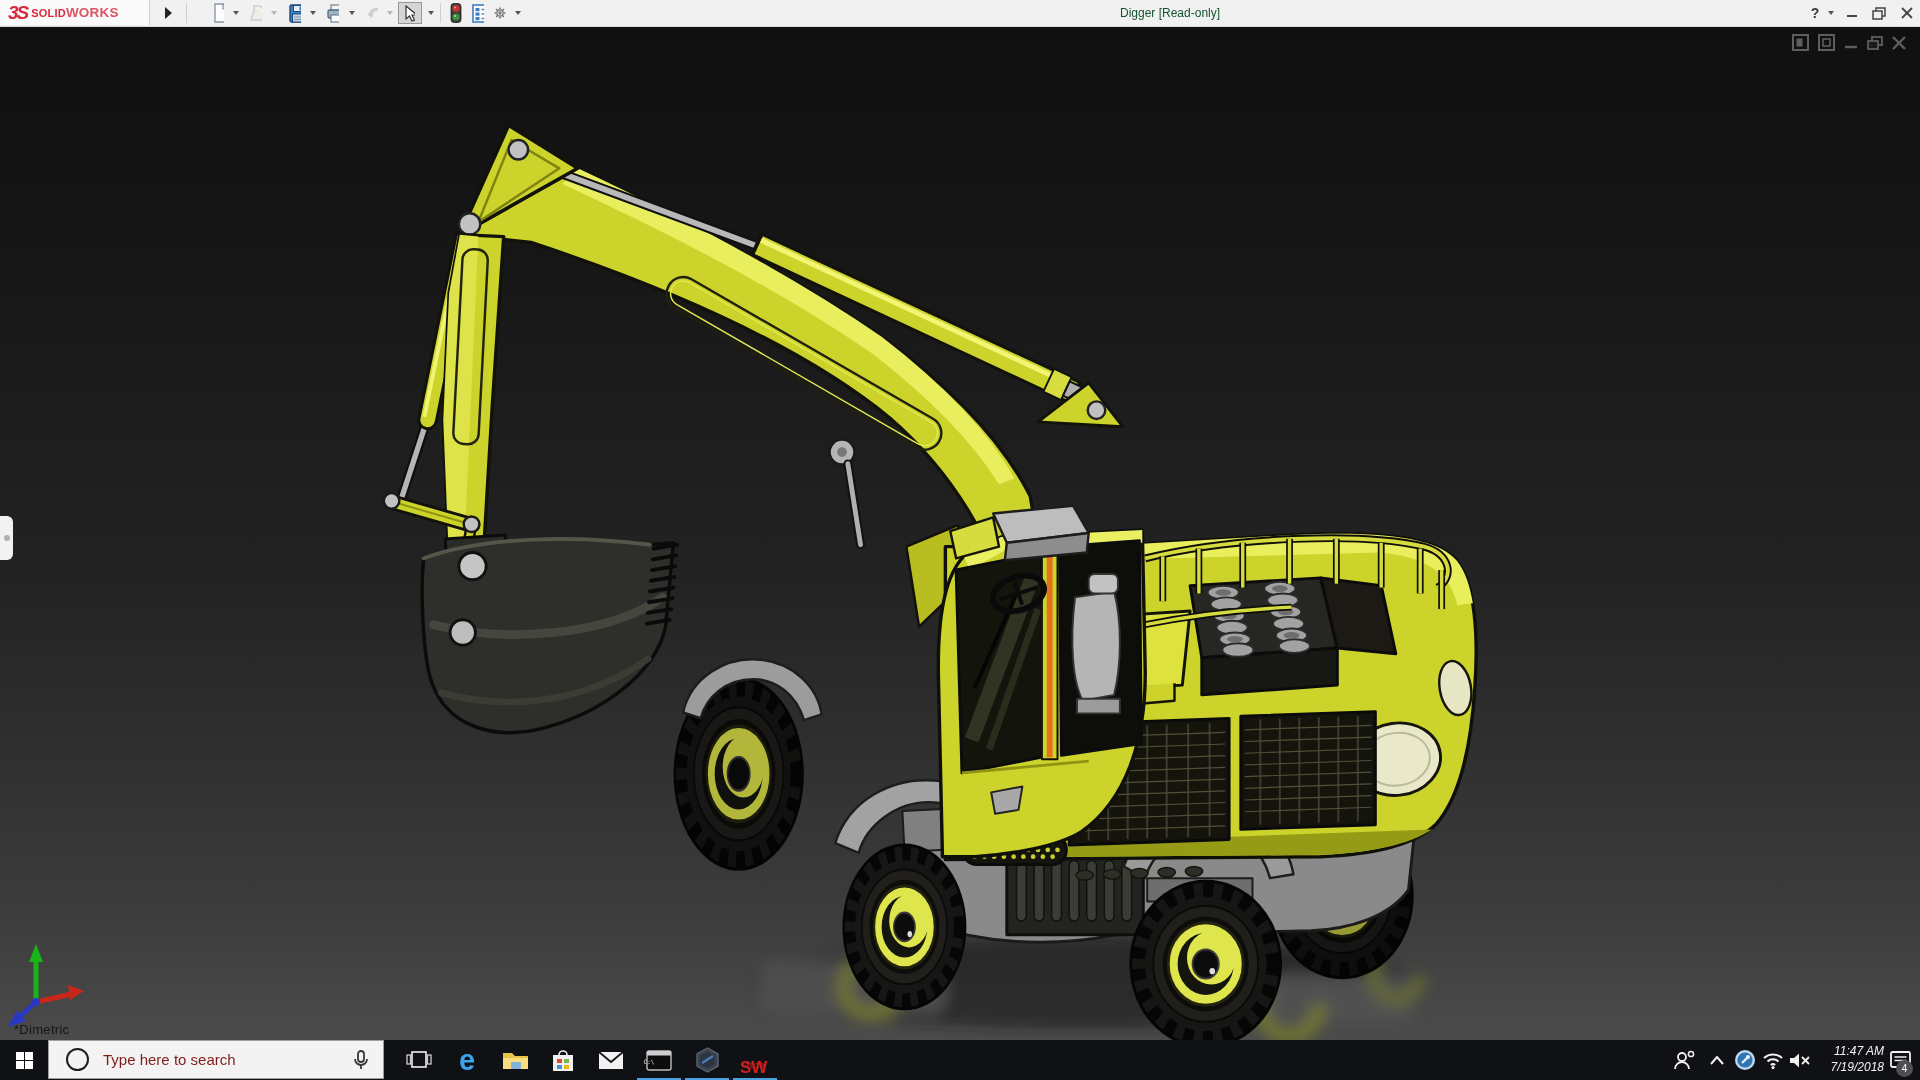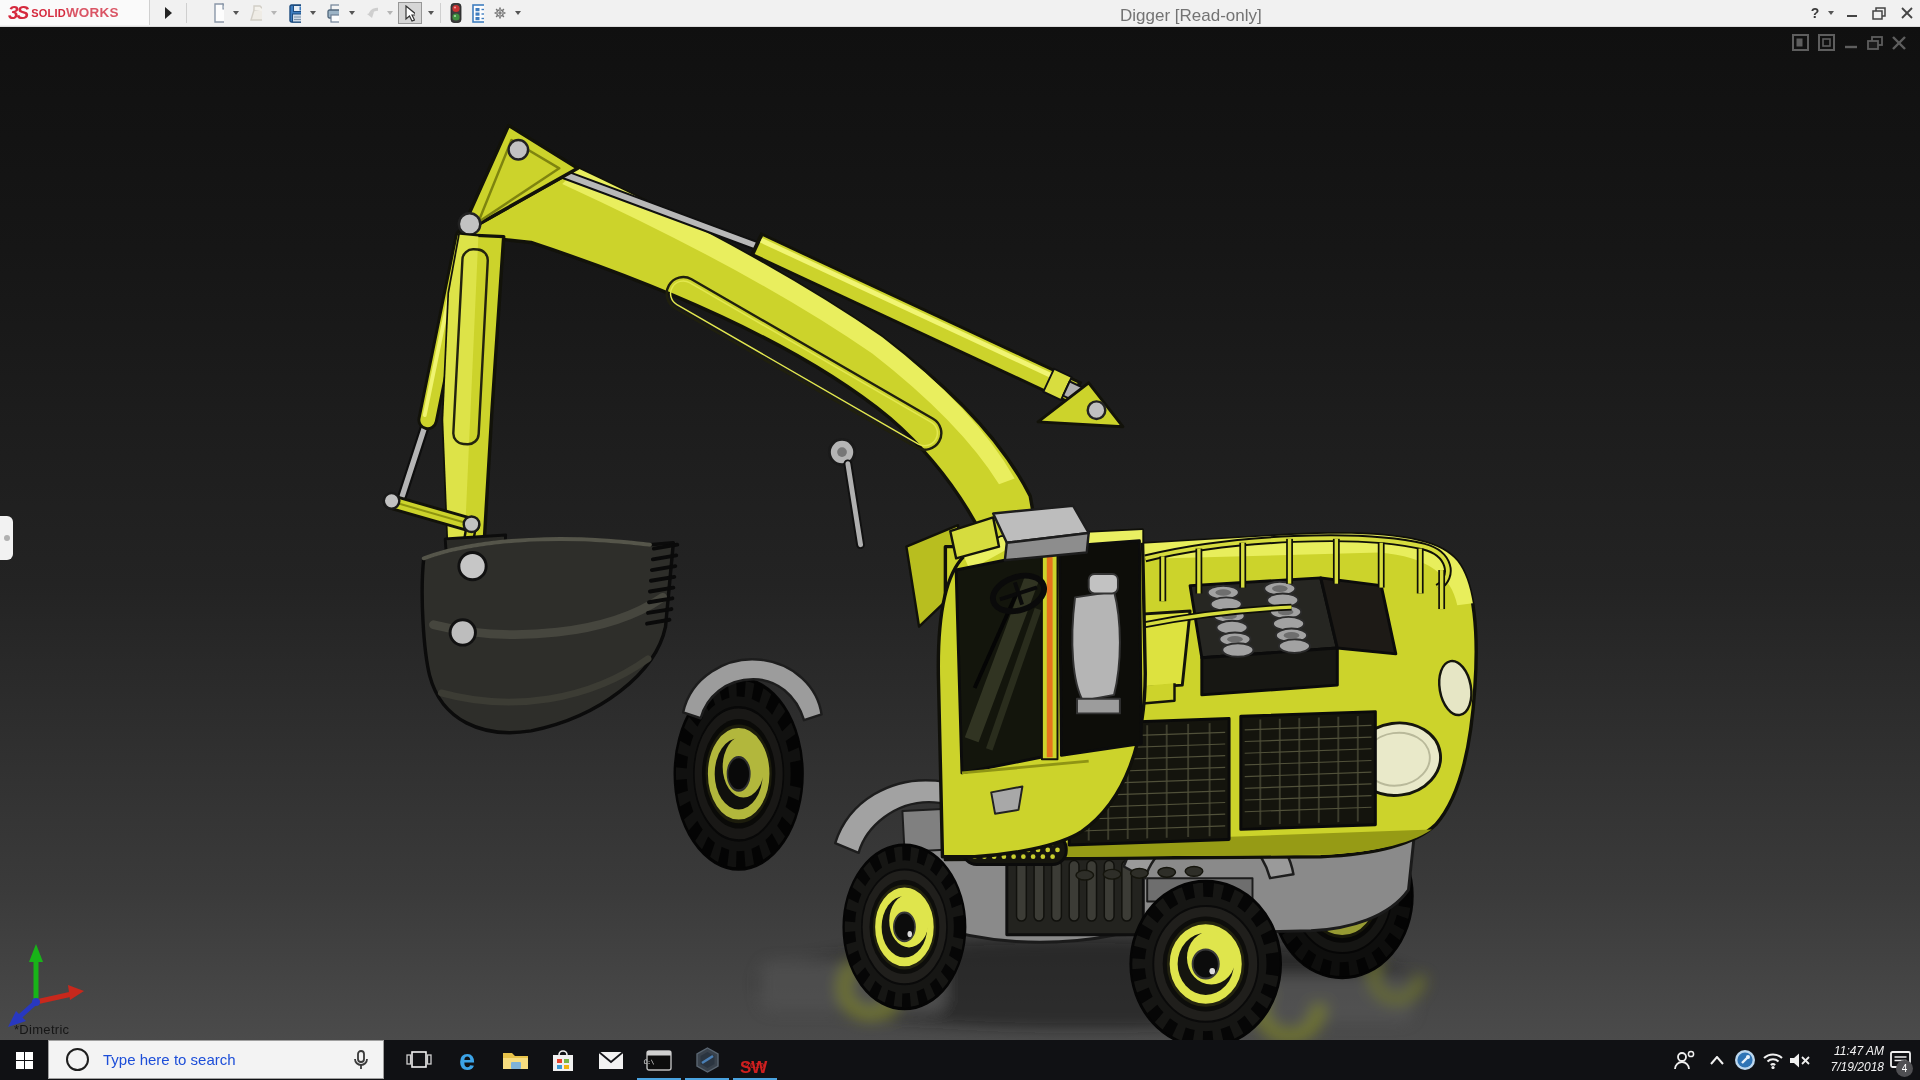--- a/index.html
+++ b/index.html
@@ -12,37 +12,37 @@
     border-right:1px solid #d0d0d0;display:flex;align-items:center;padding-left:8px;box-sizing:border-box;text-align:right;}
   .logo .mark{color:#d5293d;font-size:19px;font-weight:bold;font-style:italic;letter-spacing:-2px;margin-right:4px;}
   .logo .b{color:#d5293d;font-weight:bold;font-size:11px;letter-spacing:.2px;}
   .logo .l{color:#da5565;font-weight:bold;font-size:13.5px;letter-spacing:.2px;}
   .tb-btn{position:absolute;top:2px;width:24px;height:22px;display:flex;align-items:center;justify-content:center;}
   .tb-btn.pressed{background:#d6d6d6;border:1px solid #979797;box-sizing:border-box;}
   .caret{position:absolute;top:11px;width:0;height:0;border-left:3.5px solid transparent;
     border-right:3.5px solid transparent;border-top:4px solid #555;}
   .caret.dis{border-top-color:#b5b5b5;}
   .vsep{position:absolute;top:3px;width:1px;height:20px;background:#cfcfcf;}
-  .apptitle{position:absolute;left:1120px;top:6px;font-size:17px;color:#737373;}
+  .apptitle{position:absolute;left:1120px;top:6px;font-size:12px;color:#14532d;}
   .wc{position:absolute;top:0;height:26px;display:flex;align-items:center;justify-content:center;color:#444;}
   
   .viewport{position:absolute;top:26px;left:0;width:1920px;height:1014px;overflow:hidden;
     background:linear-gradient(180deg,#101010 0%,#161616 22%,#232323 55%,#3a3a3a 85%,#4b4b4b 100%);}
   .docctl{position:absolute;top:8px;display:flex;gap:9px;align-items:center;}
   .lefttab{position:absolute;left:0;top:490px;width:13px;height:44px;background:#f2f2f2;
     border-radius:0 6px 6px 0;display:flex;align-items:center;justify-content:center;}
   .lefttab .dot{width:6px;height:6px;border-radius:50%;background:#b0b0b0;}
   .orient{position:absolute;left:14px;top:996px;font-size:13px;color:#161616;letter-spacing:.3px;}
   
   .taskbar{position:absolute;top:1040px;left:0;width:1920px;height:40px;background:#101114;z-index:40;}
   .startbtn{position:absolute;left:0;top:0;width:48px;height:40px;display:flex;align-items:center;justify-content:center;}
   .searchbox{position:absolute;left:48px;top:0;width:336px;height:39px;background:#f3f3f3;
     border:1px solid #9f9f9f;box-sizing:border-box;display:flex;align-items:center;}
   .searchbox .ring{width:19px;height:19px;border:2.4px solid #1e1e1e;border-radius:50%;margin-left:17px;}
-  .searchbox .ph{margin-left:14px;font-size:15px;color:#1d4ed8;flex:1;}
+  .searchbox .ph{margin-left:14px;font-size:15px;color:#7f1d1d;flex:1;}
   .appslot{position:absolute;top:0;width:48px;height:40px;display:flex;align-items:center;justify-content:center;}
   .underline{position:absolute;bottom:0;left:2px;width:44px;height:2px;background:#4aa3e0;}
   .tray-ic{position:absolute;top:0;height:40px;display:flex;align-items:center;justify-content:center;}
   .clock{position:absolute;left:1812px;top:3px;width:72px;text-align:right;color:#f2f2f2;
     font-size:12px;line-height:16px;font-style:italic;}
   .badge{position:absolute;left:1896px;top:1060px;width:17px;height:17px;border-radius:50%;
     background:#4f4f52;color:#fff;font-size:10px;display:flex;align-items:center;justify-content:center;z-index:45;}
   .cmdtxt{position:absolute;font-size:6px;color:#e8e8e8;font-family:"DejaVu Sans Mono",monospace;}
 </style>
 </head>

